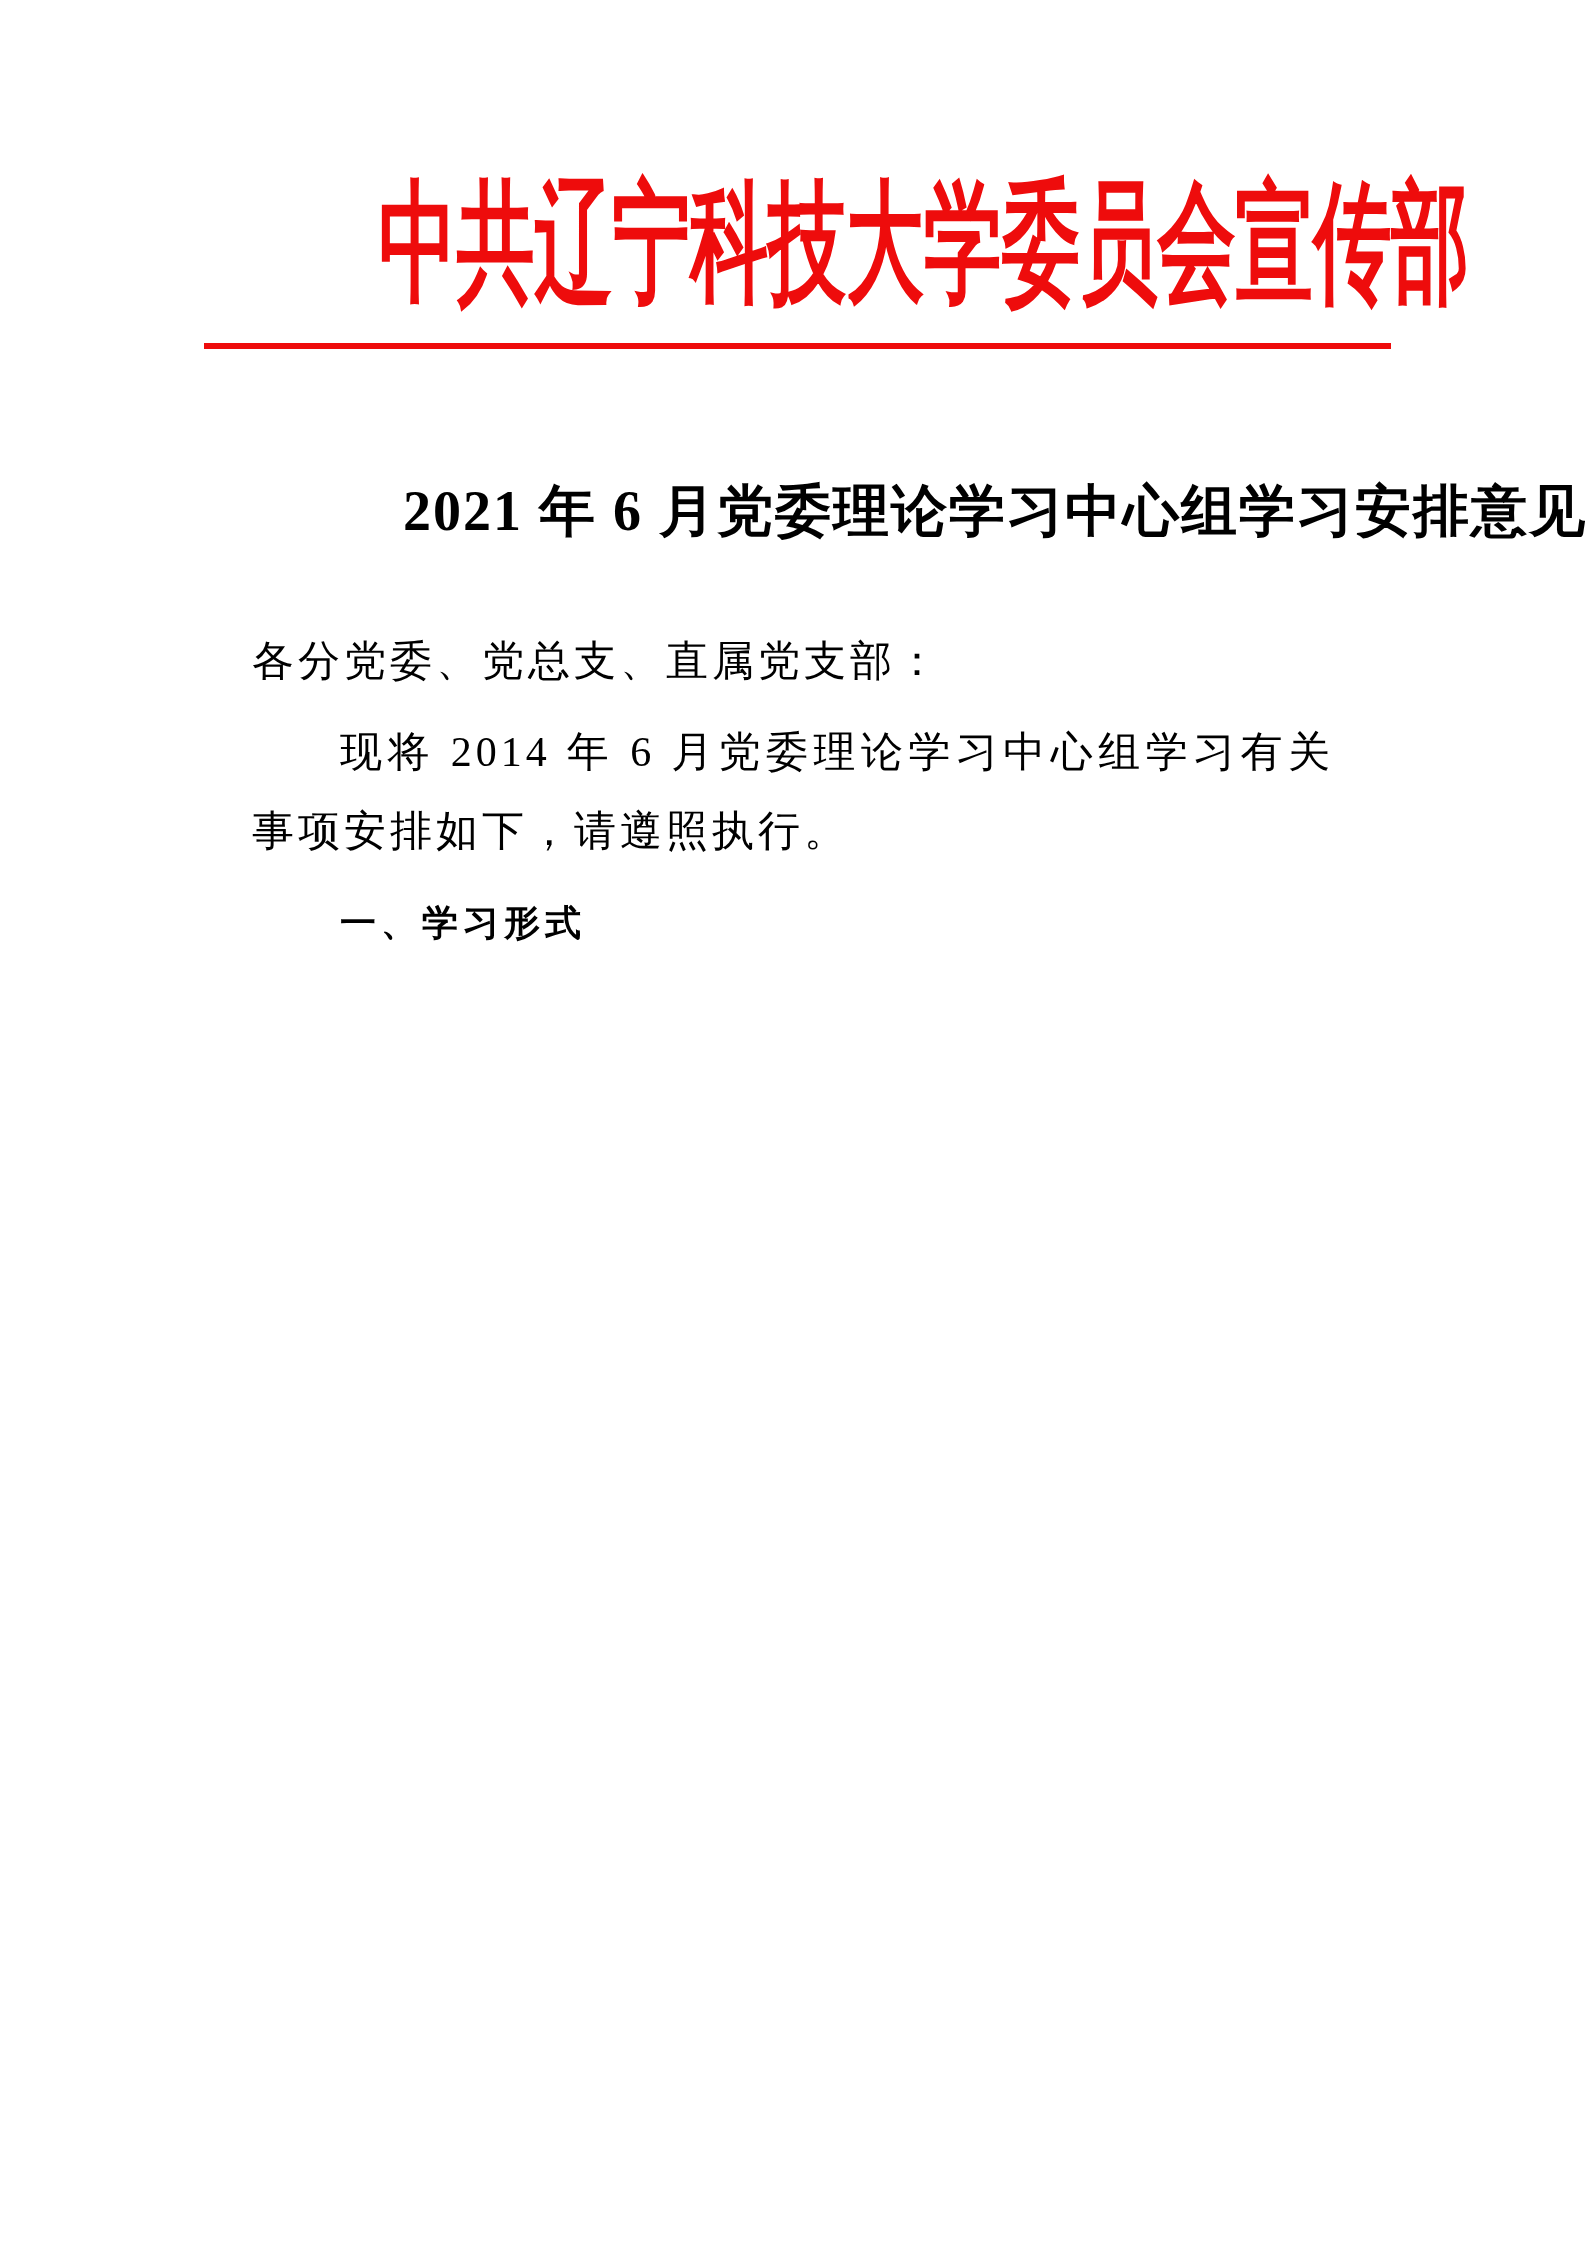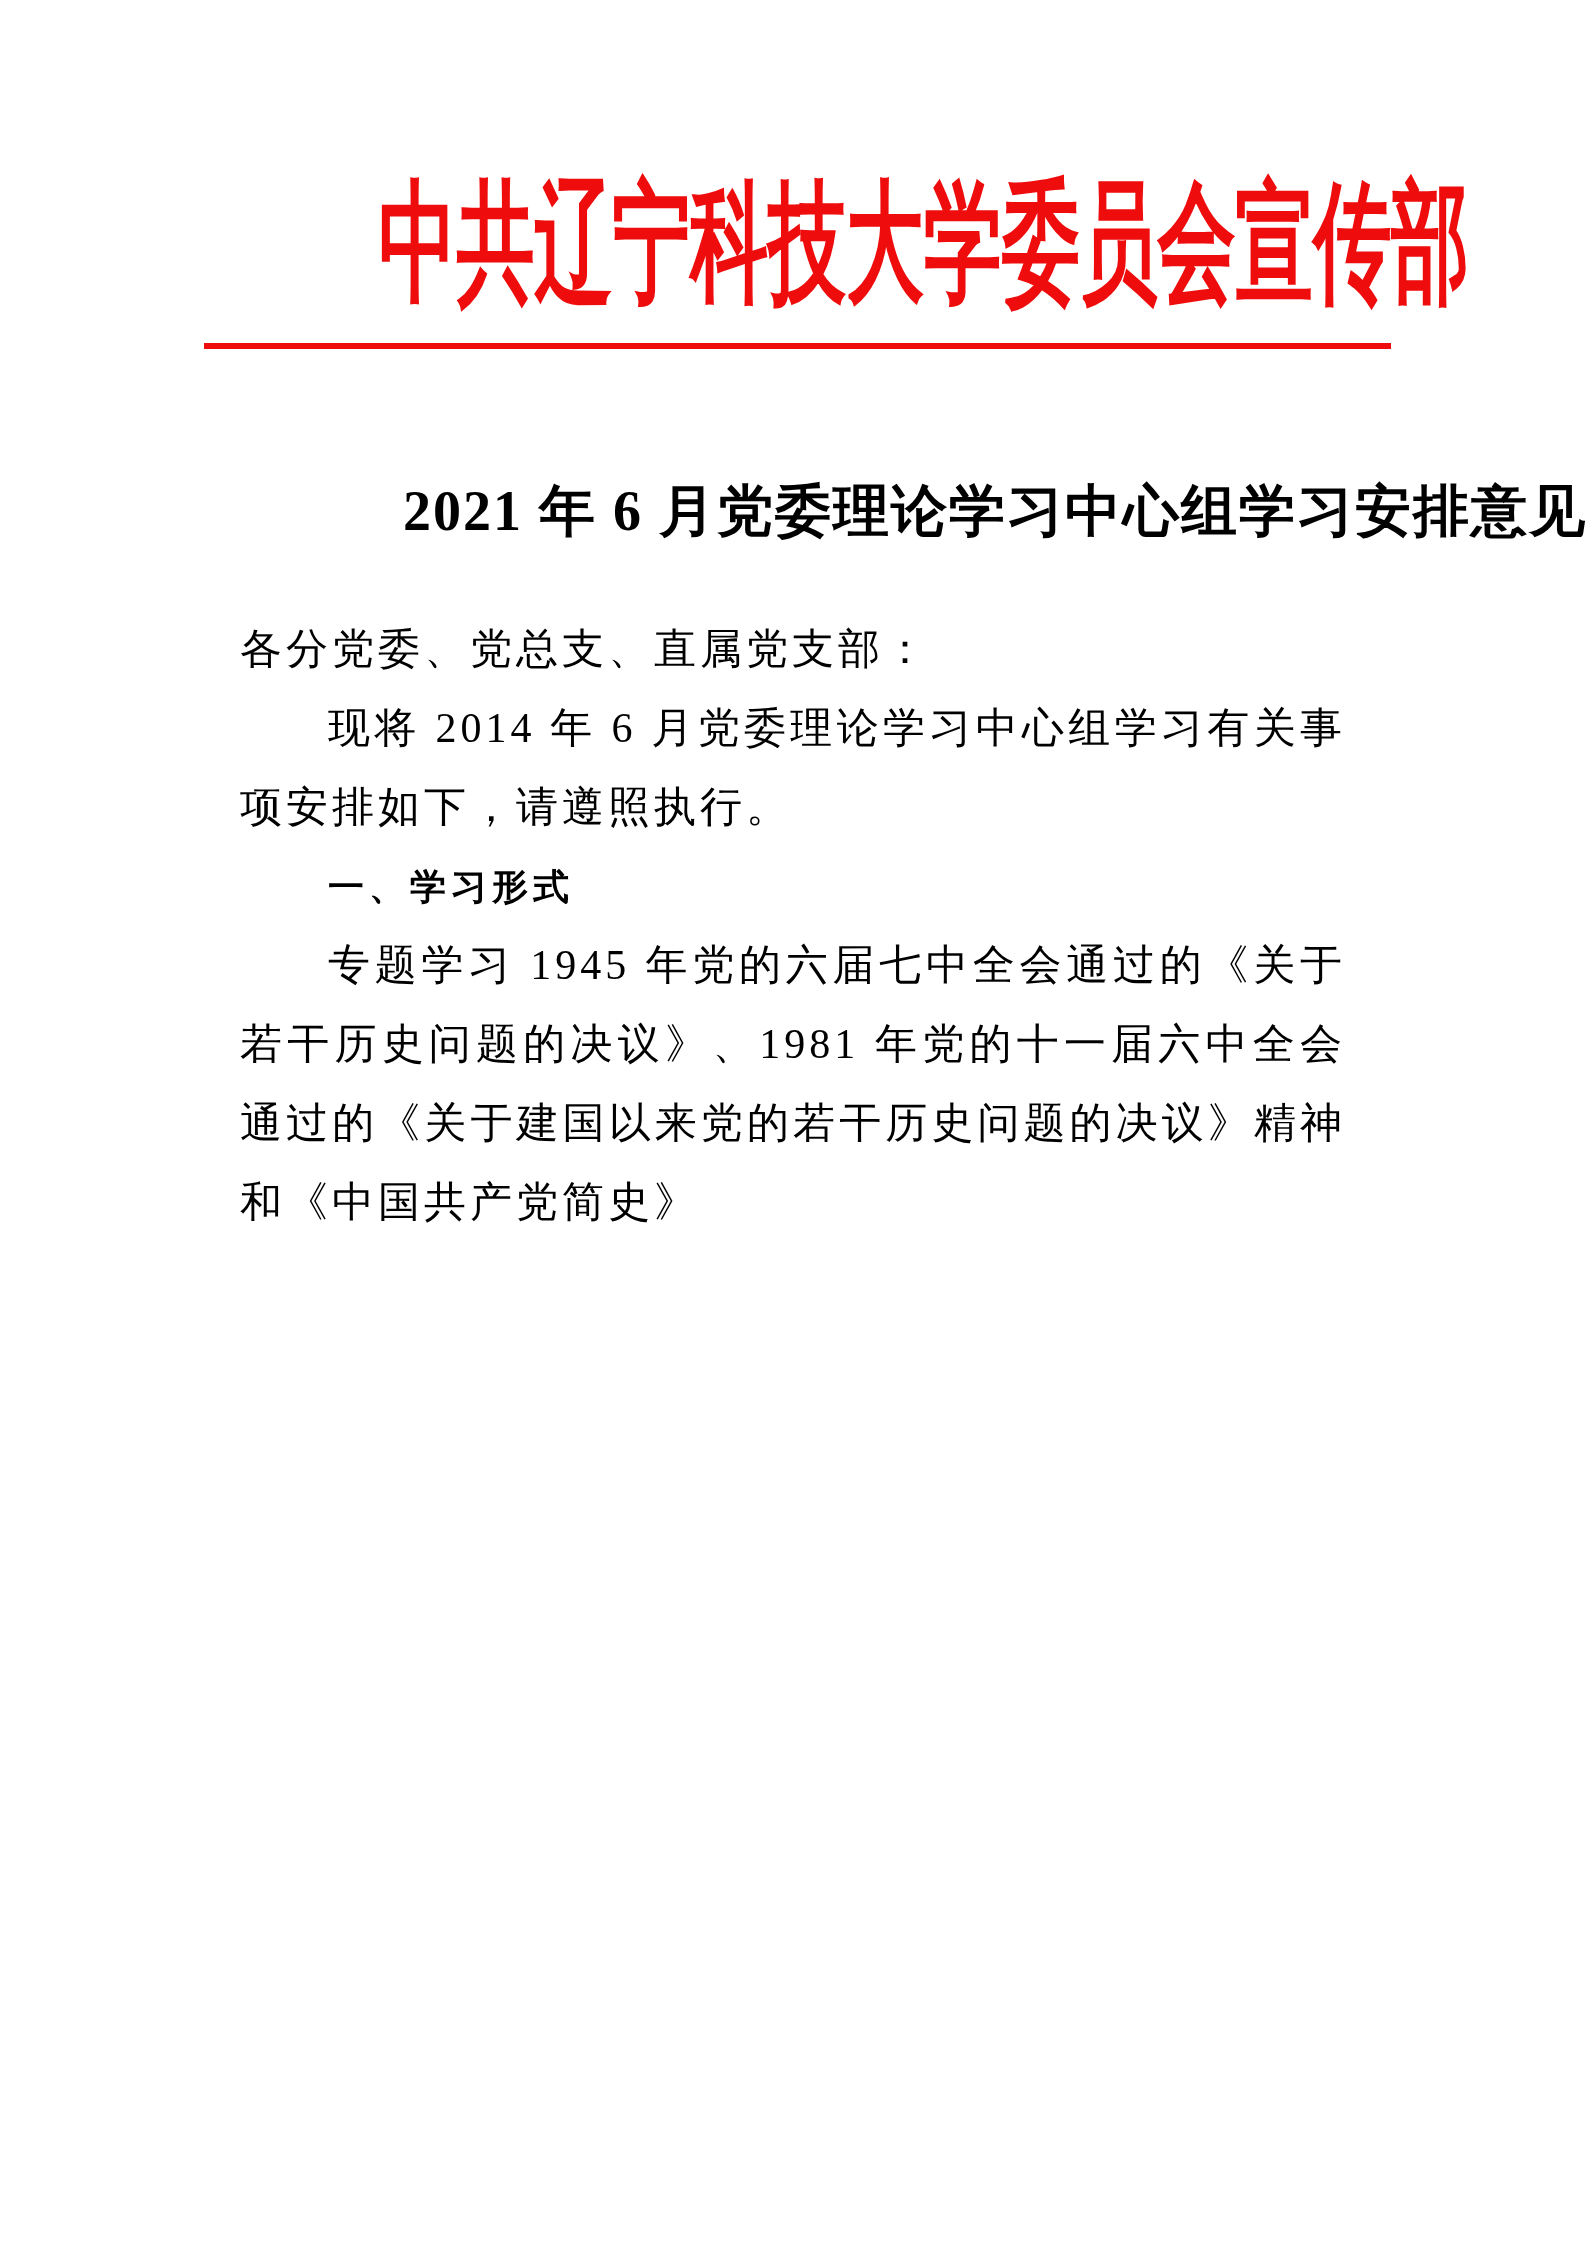--- a/index.html
+++ b/index.html
@@ -62,21 +62,21 @@
     top: 610px;
     left: 240px;
     width: 1106px;
     font-size: 42px;
     line-height: 79px;
     letter-spacing: 4px;
     text-align: justify;
     text-justify: inter-character;
   }
   .para {
-    margin: 0;
+    margin: 12px;
     padding: 0;
     text-indent: 88px;
   }
   .para.salutation {
     text-indent: 0;
   }
   .para.heading {
     font-family: "Liberation Sans", "DejaVu Sans", sans-serif;
     font-weight: 700;
     font-size: 36px;
@@ -104,18 +104,17 @@
   </div>
 
   <div class="red-rule"></div>
 
   <h1 class="doc-title">2021 年 6 月党委理论学习中心组学习安排意见</h1>
 
   <main class="doc-body">
     <p class="para salutation">各分党委、党总支、直属党支部：</p>
     <p class="para body-text">现将 2014 年 6 月党委理论学习中心组学习有关事项安排如下，请遵照执行。</p>
     <h2 class="para heading">一、学习形式</h2>
-    <p class="para body-text">专题学习 1945 年党的六届七中全会通过的《关于若干历史问题的决议》、1981 年党的十一届六中全会通过的《关于建国以来党的若干历史问题的决议》精神和《中国共产党简史》</p>
   </main>
 
   <div class="page-number">− 1 −</div>
 
 </div>
 
 </body></html>

